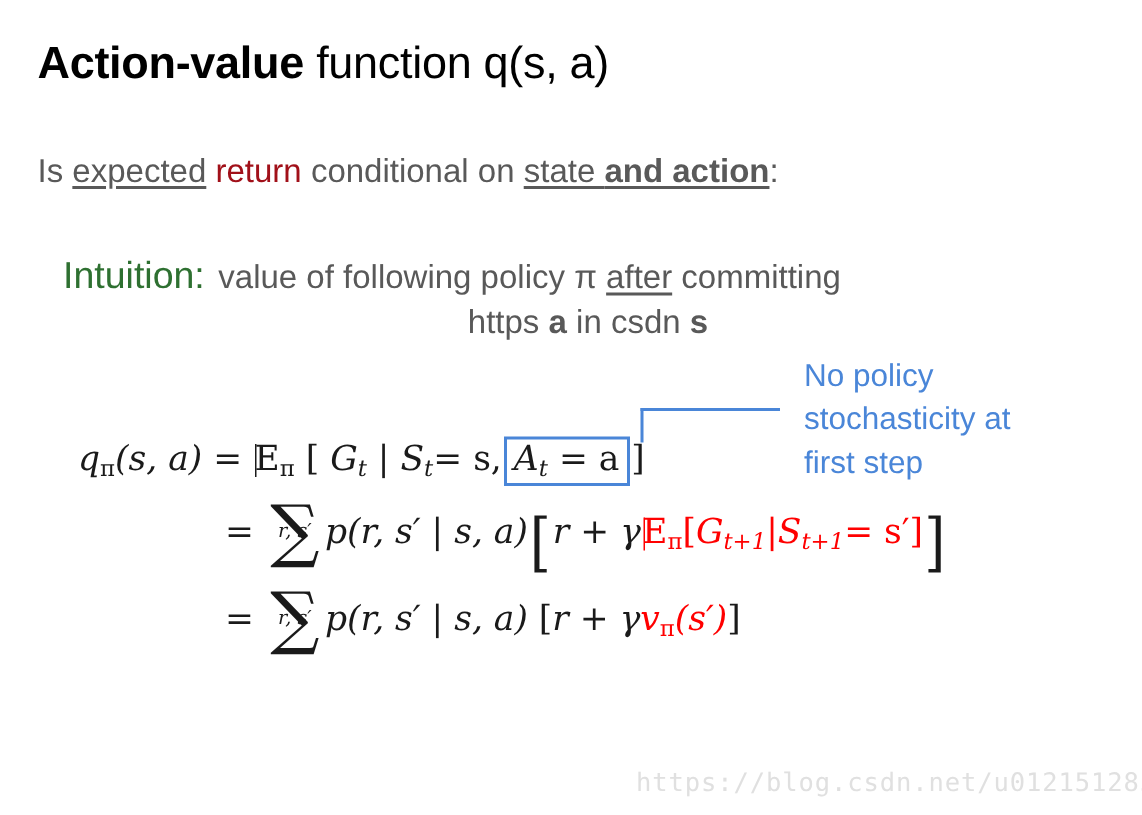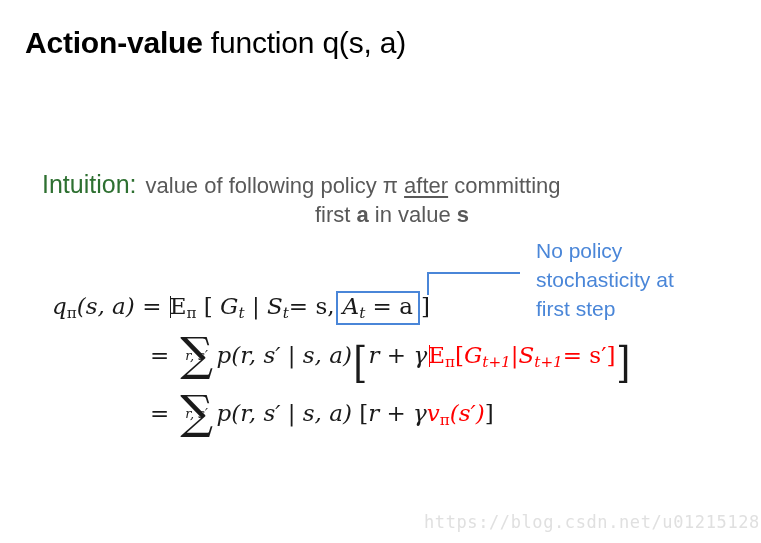--- a/index.html
+++ b/index.html
@@ -211,27 +211,30 @@
 </style>
 </head>
 <body>
 
 <div class="slide">
 
   <div class="title">
     <span class="b">Action-value</span><span> function q(s, a)</span>
   </div>
 
+  <div class="subtitle">
+    <span>Is </span><span class="u">expected</span><span> </span><span class="red">return</span><span> conditional on </span><span class="u">state </span><span class="u bold">and action</span><span>:</span>
+  </div>
 
   <div class="intuition-row">
     <span class="intuition-label">Intuition:</span><span class="intuition-text"><span>value of following policy </span><span>π</span> <span class="u">after</span><span> committing</span></span>
   </div>
 
   <div class="intuition-row2">
-    <span>first </span><span class="bold">a</span><span> in value </span><span class="bold">s</span>
+    <span>https </span><span class="bold">a</span><span> in csdn </span><span class="bold">s</span>
   </div>
 
   <div class="callout">No policy
 stochasticity at
 first step</div>
   <div class="callout-h"></div>
   <div class="callout-v"></div>
 
   <div class="math">
 

